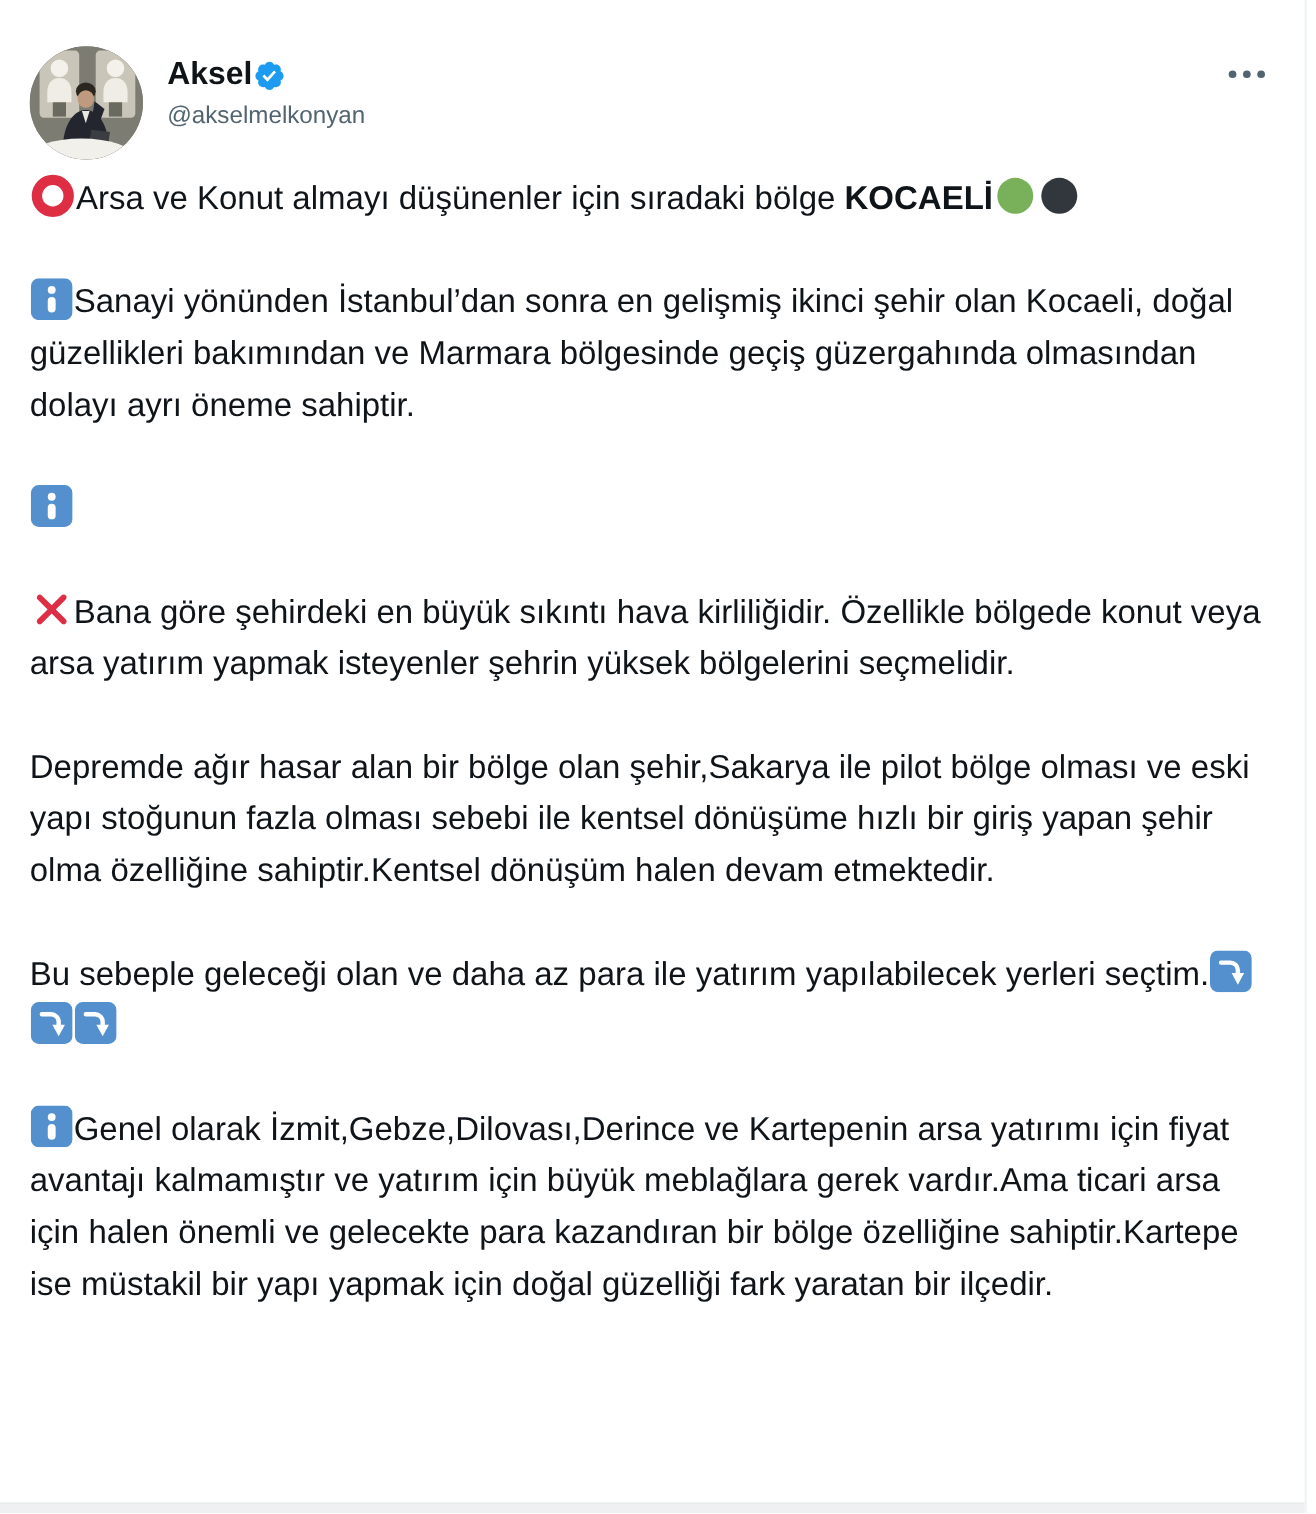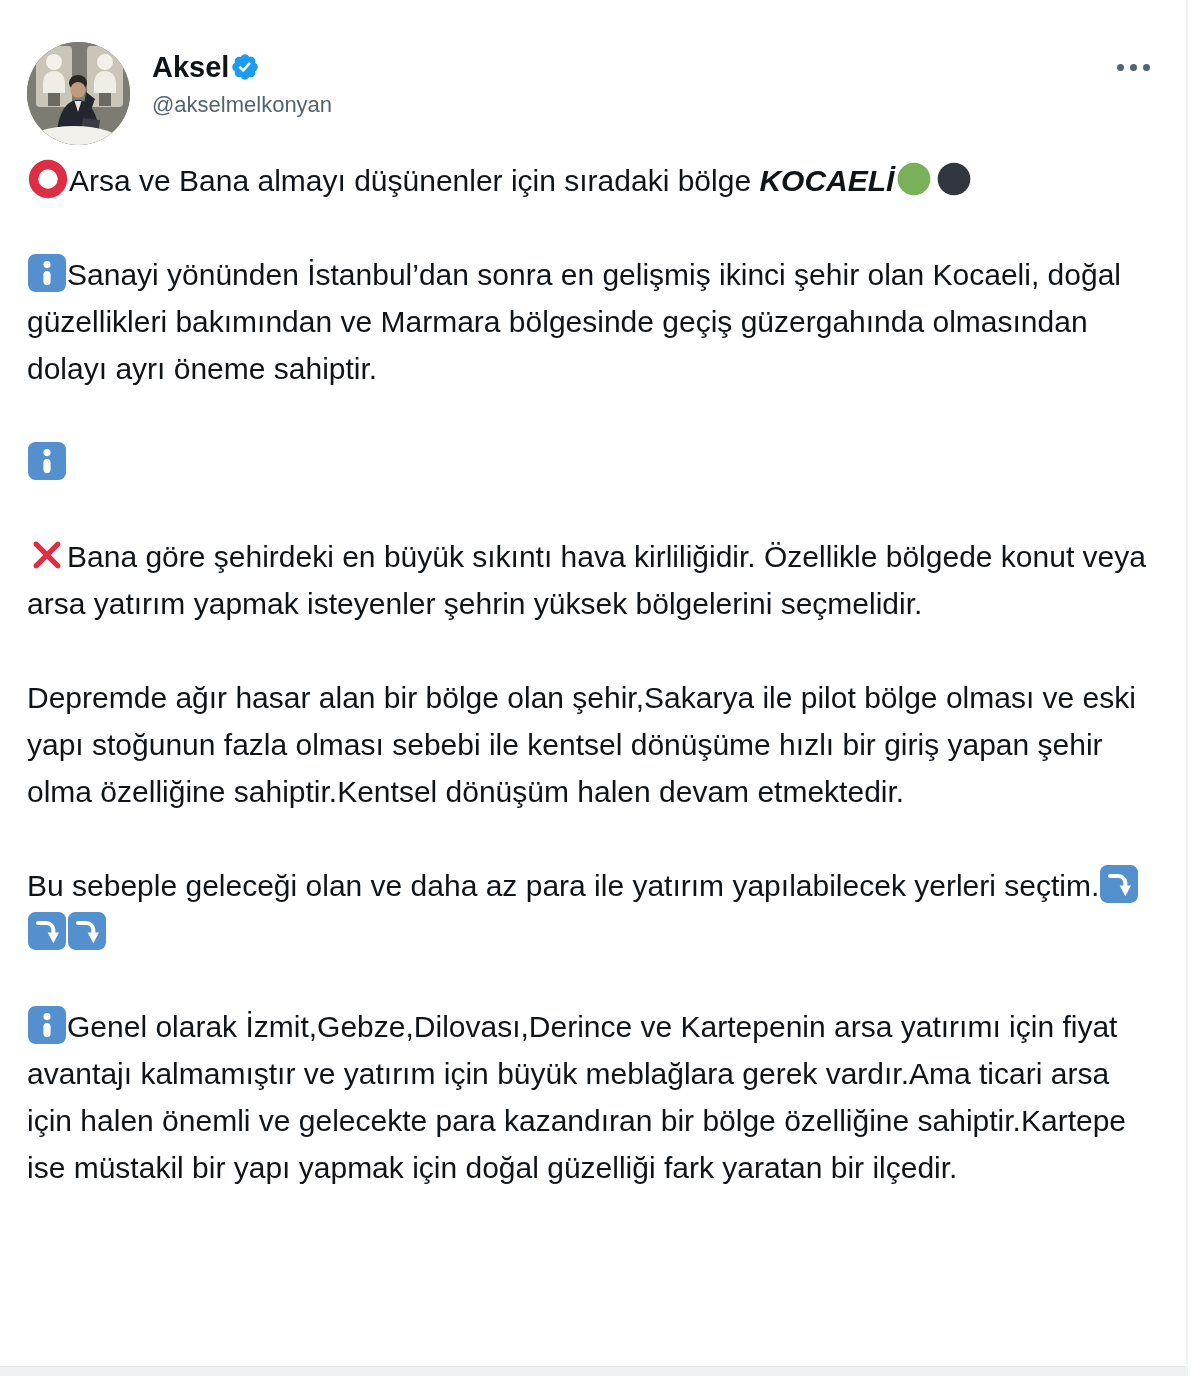--- a/index.html
+++ b/index.html
@@ -9,32 +9,32 @@
     overflow:hidden;
   }
   .page{position:relative;width:1196px;height:1376px;background:#fff;overflow:hidden;}
   .right-border{position:absolute;top:0;left:1186px;width:2px;height:100%;background:#eff3f4;}
   .bottom-strip{position:absolute;left:0;bottom:0;width:1186px;height:9px;background:#eef0f1;border-top:1px solid #e7eaeb;}
   .tweet{padding:42px 38px 0 27px;}
   .tweet-header{display:flex;align-items:flex-start;}
   .avatar{width:103px;height:103px;border-radius:50%;overflow:hidden;flex:none;cursor:pointer;background:#7d7c72;}
   .avatar svg{display:block;width:100%;height:100%;}
   .id-block{margin-left:22px;padding-top:8px;}
-  .name-row{display:flex;align-items:center;gap:1px;cursor:pointer;}
+  .name-row{display:flex;align-items:flex-end;gap:1px;cursor:pointer;}
   .name{font-size:29px;font-weight:700;line-height:34px;color:#0f1419;}
   .badge{width:30px;height:30px;display:inline-block;}
   .badge svg{display:block;width:100%;height:100%;}
   .handle{font-size:22px;color:#536471;line-height:36px;margin-top:3px;cursor:pointer;}
   .more{margin-left:auto;margin-top:14px;display:flex;gap:6px;padding:8px;cursor:pointer;border-radius:50%;}
   .more .dot{width:7px;height:7px;border-radius:50%;background:#536471;}
   .tweet-text{margin-top:12px;font-size:30px;line-height:47px;color:#0f1419;}
   .para{margin:0 0 47px 0;}
   .t{font-weight:400;}
   .b{font-weight:400;}
-  .bi{font-weight:700;font-style:italic;}
+  .bi{font-weight:700;}
   .em{display:inline-block;width:38px;height:38px;vertical-align:-7px;margin:0 1px;}
   .em.ring{width:40px;height:40px;vertical-align:-8px;}
   .em svg{display:block;width:100%;height:100%;}
 </style>
 </head>
 <body>
 
 <div class="page">
   <article class="tweet">
 
@@ -73,21 +73,21 @@
       <div class="more">
         <span class="dot"></span>
         <span class="dot"></span>
         <span class="dot"></span>
       </div>
     </header>
 
     <div class="tweet-text">
         <p class="para"><span class="em ring"><svg viewBox="0 0 36 36">
               <circle cx="18" cy="18" r="13" fill="none" stroke="#dd2e44" stroke-width="8.5"></circle>
-            </svg></span><span class="b">Arsa</span><span class="t"> ve </span><span class="b">Bana</span><span class="t"> almayı düşünenler için sıradaki bölge </span><span class="bi">KOCAELİ</span><span class="em"><svg viewBox="0 0 36 36">
+            </svg></span><span class="b">Arsa</span><span class="t"> ve </span><span class="b">Konut</span><span class="t"> almayı düşünenler için sıradaki bölge </span><span class="bi">KOCAELİ</span><span class="em"><svg viewBox="0 0 36 36">
               <circle cx="18" cy="18" r="15.5" fill="#78b159"></circle>
             </svg></span><span class="em"><svg viewBox="0 0 36 36">
               <circle cx="18" cy="18" r="15.5" fill="#31373d"></circle>
             </svg></span></p>
         <p class="para"><span class="em"><svg viewBox="0 0 36 36">
               <rect width="36" height="36" rx="7" fill="#5390cd"></rect>
               <circle cx="18" cy="10" r="3.4" fill="#fff"></circle>
               <rect x="14.6" y="16" width="6.8" height="13.5" rx="3.4" fill="#fff"></rect>
             </svg></span><span class="t">Sanayi yönünden İstanbul’dan sonra en gelişmiş ikinci şehir olan Kocaeli, doğal güzellikleri bakımından ve Marmara bölgesinde geçiş güzergahında olmasından dolayı ayrı öneme sahiptir.</span></p>
         <p class="para"><span class="em"><svg viewBox="0 0 36 36">

